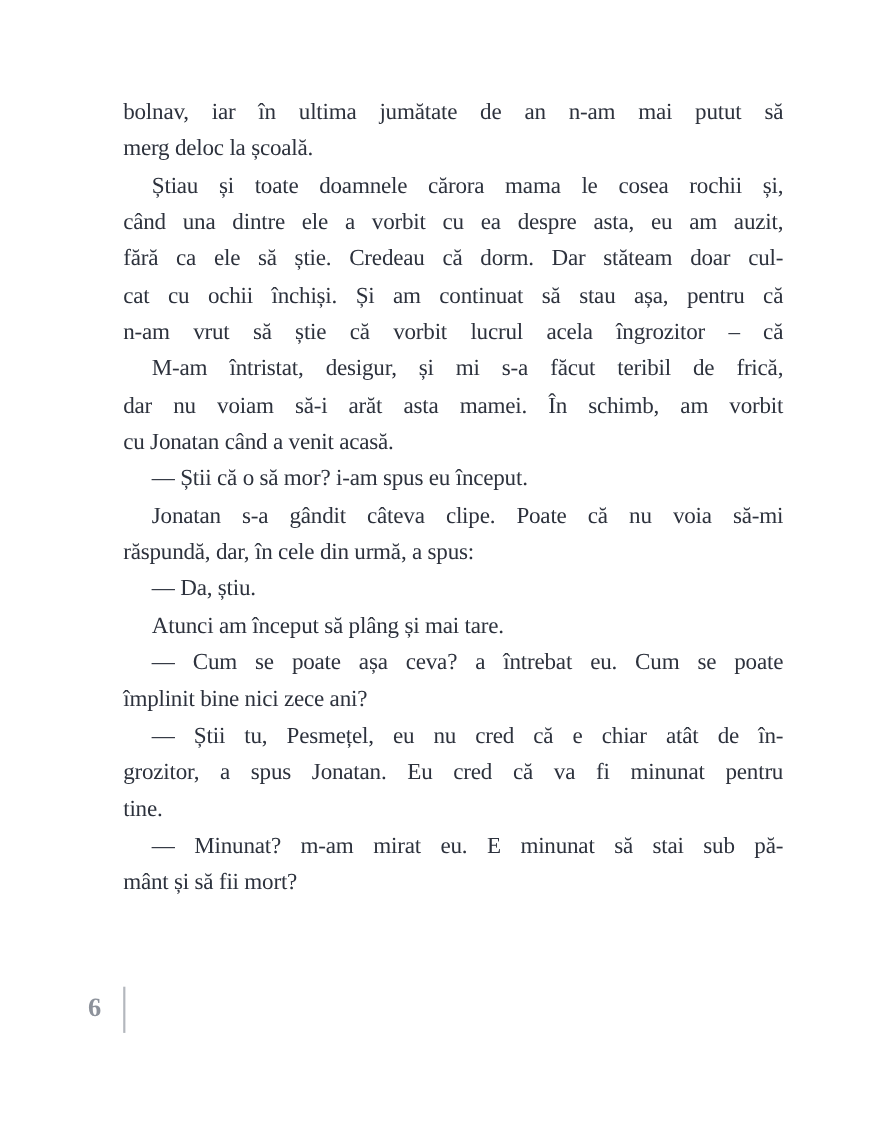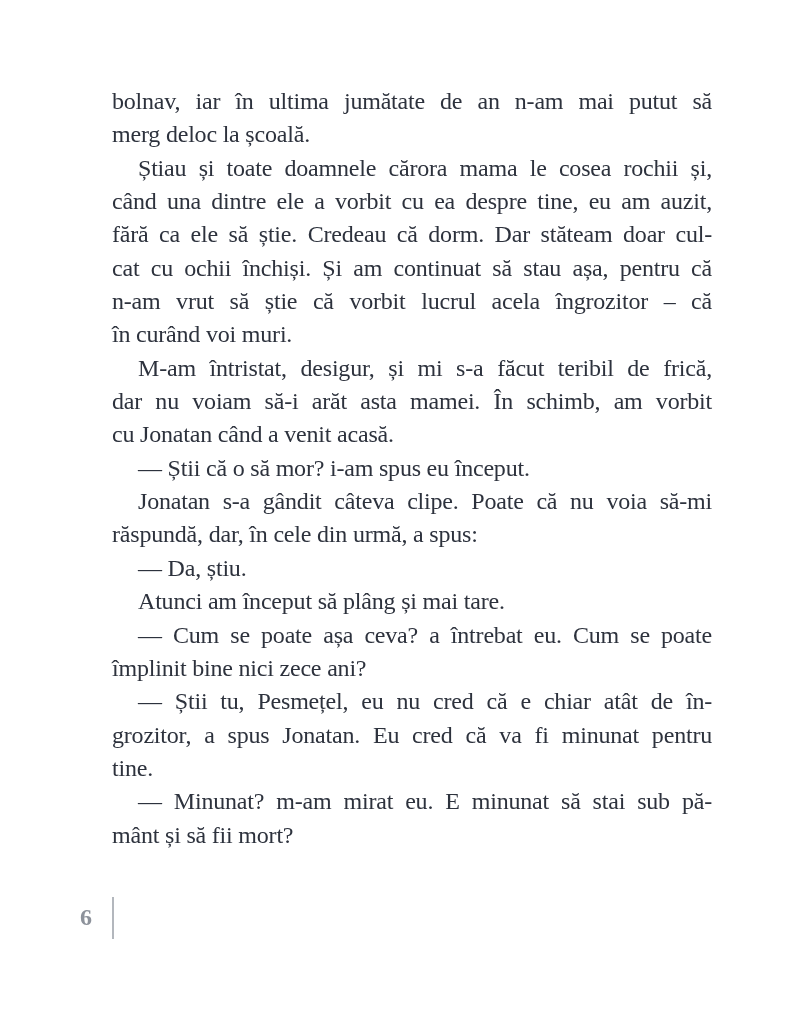--- a/index.html
+++ b/index.html
@@ -17,21 +17,21 @@
   .page {
     position: absolute;
     inset: 0;
   }
   .page-text {
     position: absolute;
     left: 112px;
     top: 85px;
     width: 600px;
     color: var(--text-color, #2d323d);
-    font-size: 24px;
+    font-size: 21px;
     letter-spacing: -0.2px;
   }
   .line {
     height: 33.35px;
     line-height: 33.35px;
     text-align: justify;
     text-align-last: justify;
   }
   .line.par-last {
     text-align-last: left;
@@ -62,25 +62,24 @@
 </style>
 </head>
 <body>
 
 <div class="page">
 
   <div class="page-text" id="text-block">
       <div class="line">bolnav, iar în ultima jumătate de an n-am mai putut să</div>
       <div class="line par-last">merg deloc la școală.</div>
       <div class="line indent">Știau și toate doamnele cărora mama le cosea rochii și,</div>
-      <div class="line">când una dintre ele a vorbit cu ea despre tine, eu am auzit,</div>
+      <div class="line">când una dintre ele a vorbit cu ea despre asta, eu am auzit,</div>
       <div class="line">fără ca ele să știe. Credeau că dorm. Dar stăteam doar cul-</div>
       <div class="line">cat cu ochii închiși. Și am continuat să stau așa, pentru că</div>
       <div class="line">n-am vrut să știe că vorbit lucrul acela îngrozitor – că</div>
-      <div class="line par-last">în curând voi muri.</div>
       <div class="line indent">M-am întristat, desigur, și mi s-a făcut teribil de frică,</div>
       <div class="line">dar nu voiam să-i arăt asta mamei. În schimb, am vorbit</div>
       <div class="line par-last">cu Jonatan când a venit acasă.</div>
       <div class="line indent par-last">— Știi că o să mor? i-am spus eu început.</div>
       <div class="line indent">Jonatan s-a gândit câteva clipe. Poate că nu voia să-mi</div>
       <div class="line par-last">răspundă, dar, în cele din urmă, a spus:</div>
       <div class="line indent par-last">— Da, știu.</div>
       <div class="line indent par-last">Atunci am început să plâng și mai tare.</div>
       <div class="line indent">— Cum se poate așa ceva? a întrebat eu. Cum se poate</div>
       <div class="line par-last">împlinit bine nici zece ani?</div>

